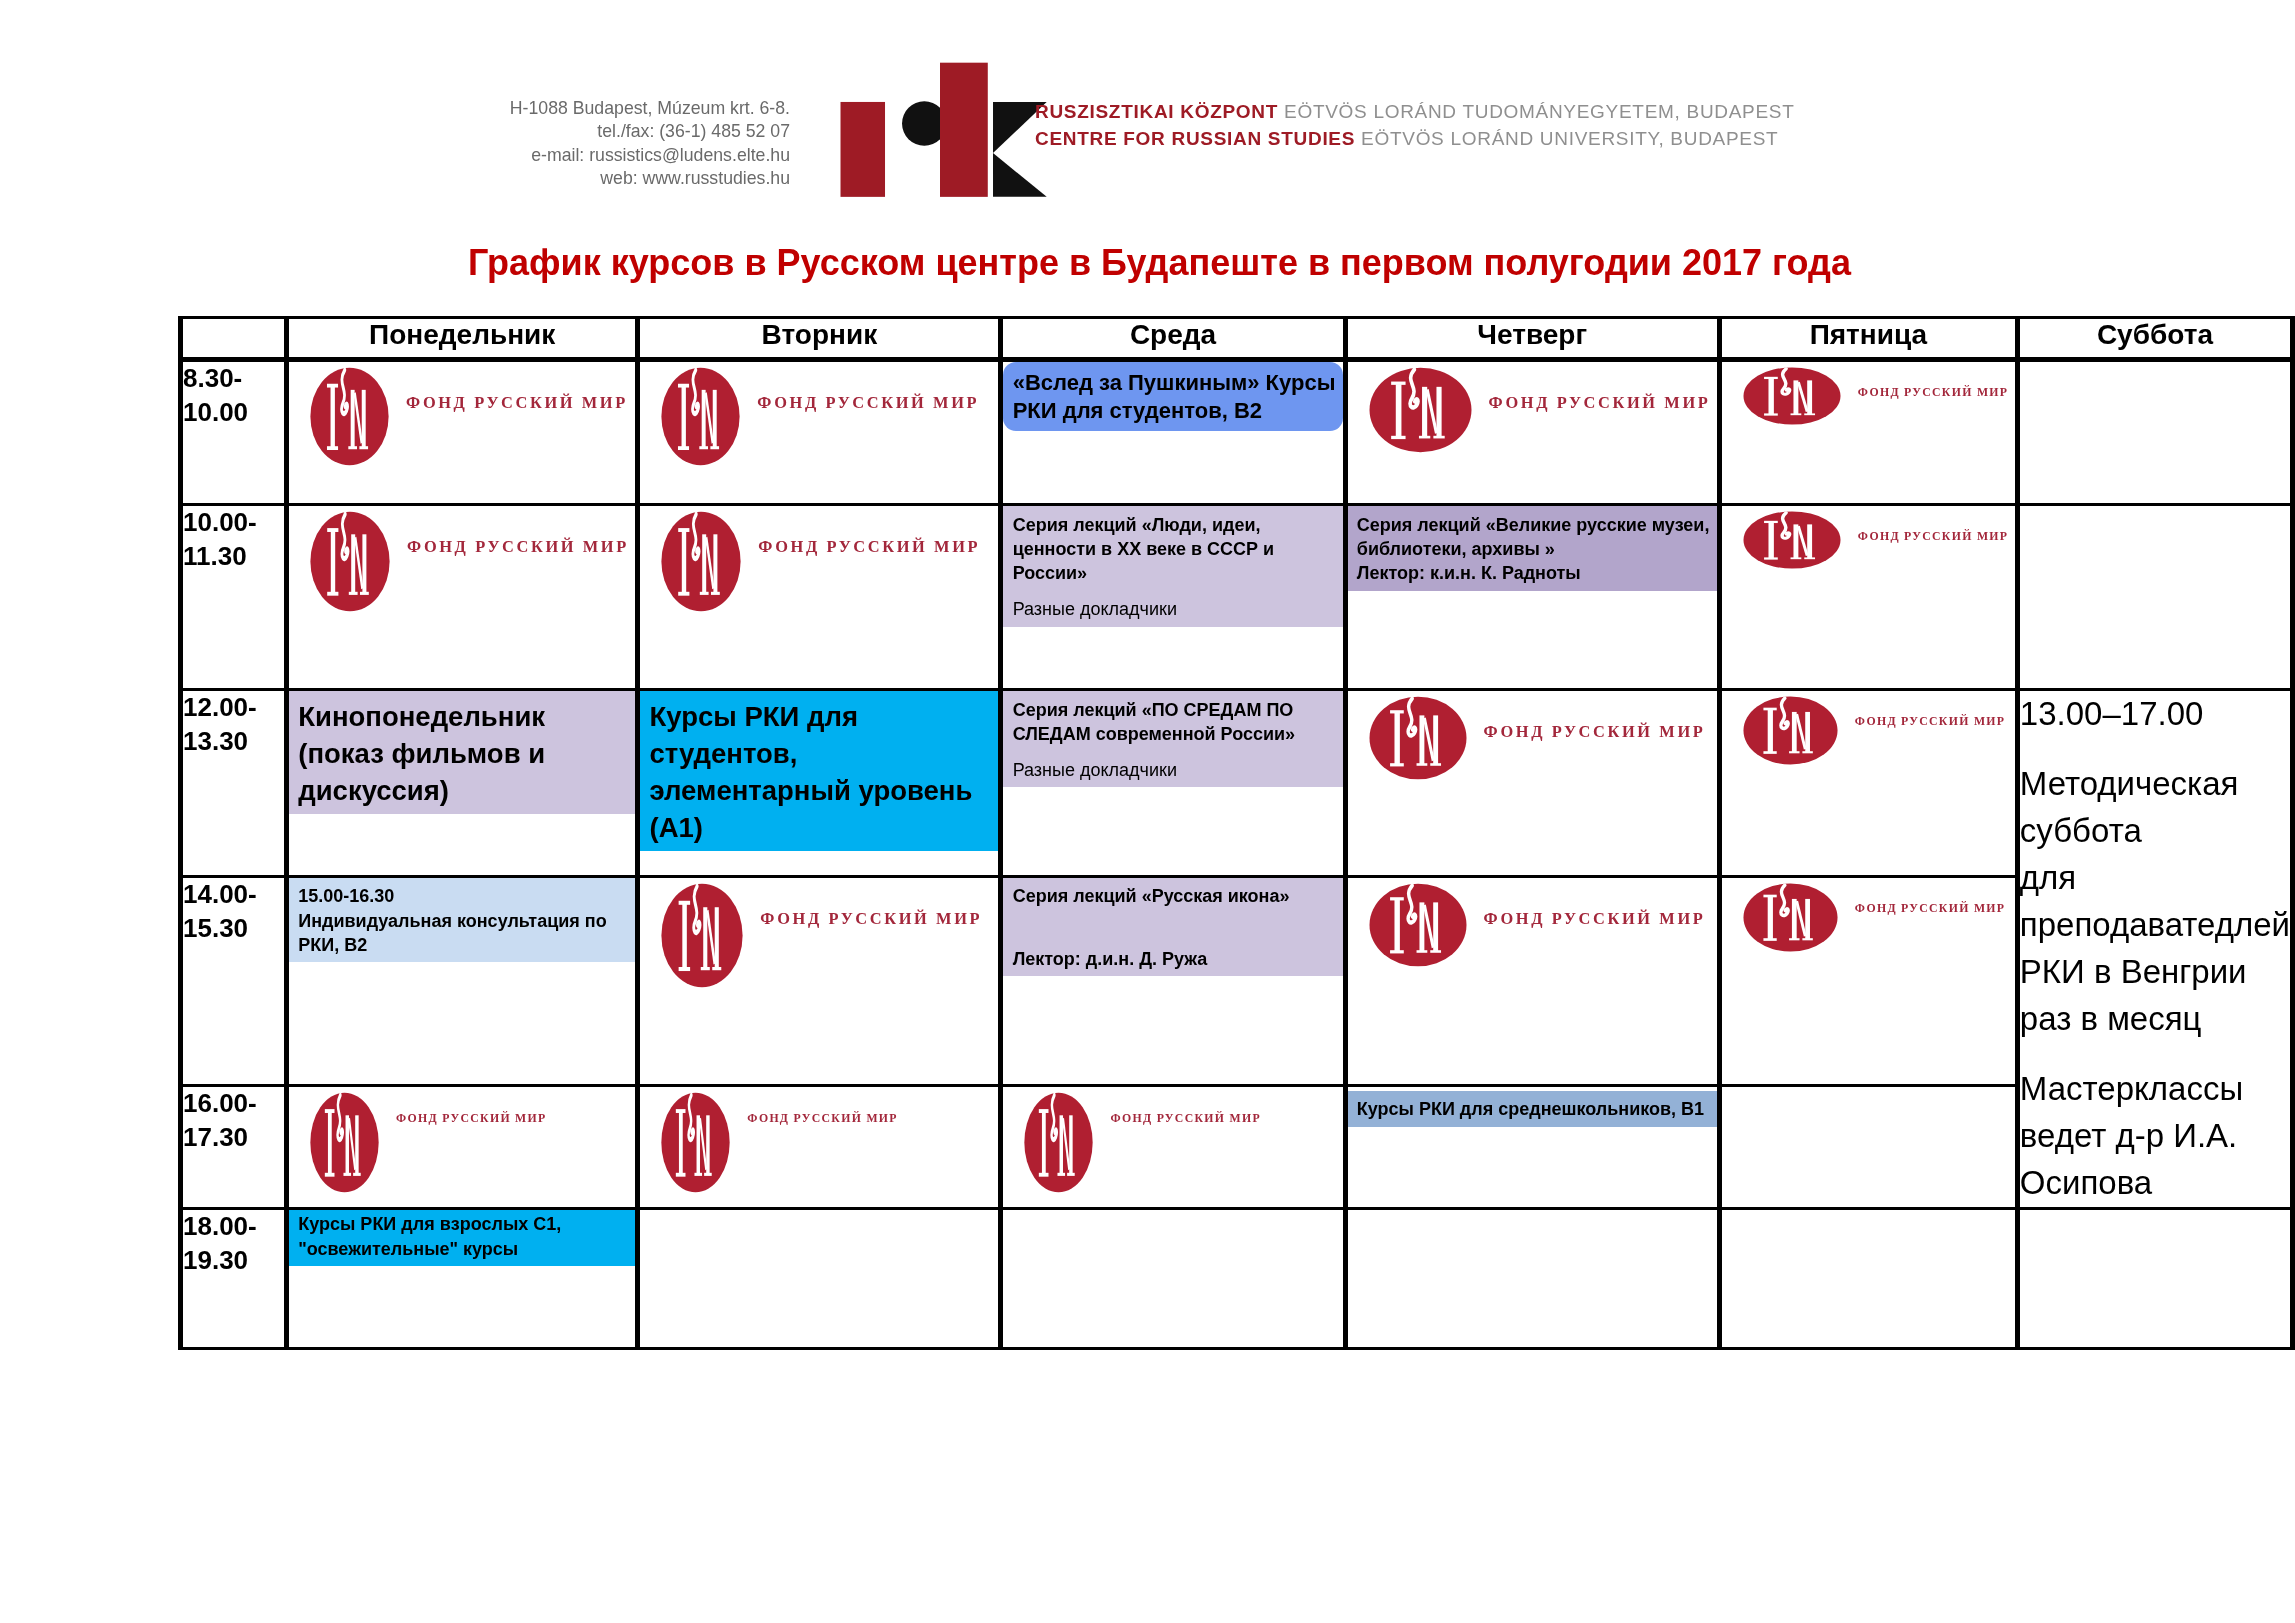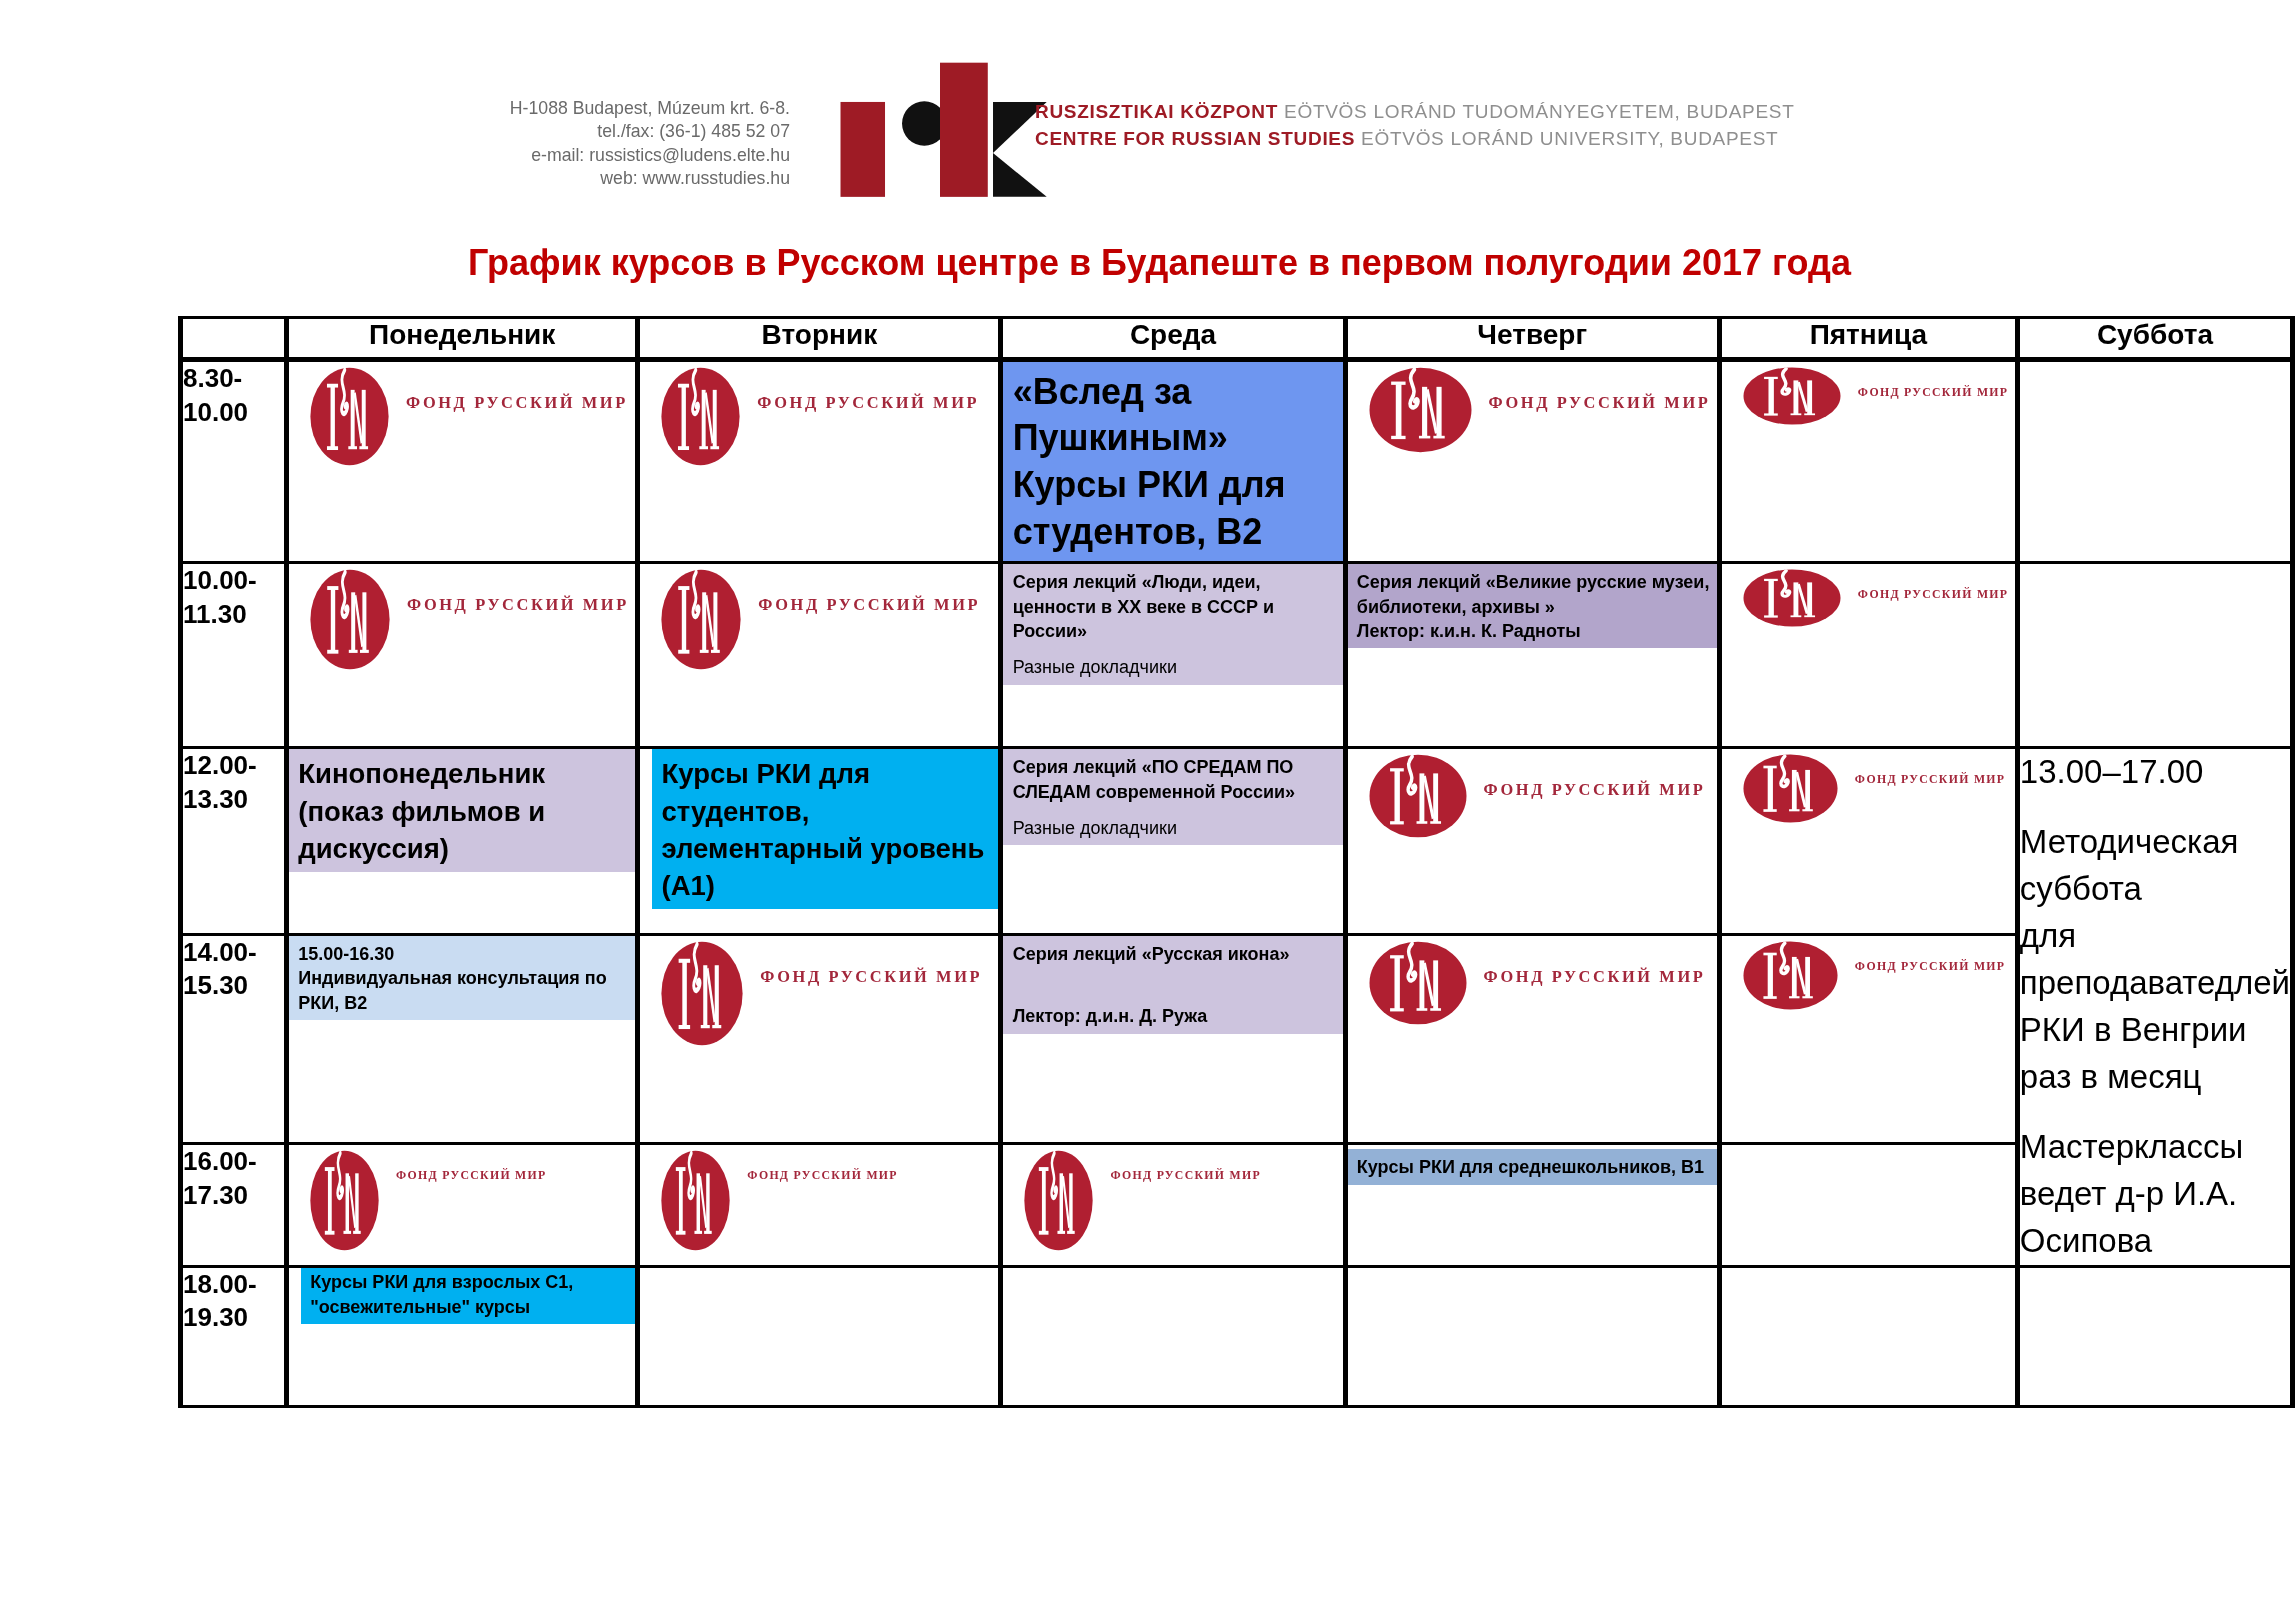--- a/index.html
+++ b/index.html
@@ -23,31 +23,31 @@
                 table-layout:fixed; }
   table.sched td { border:3.3px solid #000; border-left-width:5.2px; border-right-width:5.2px;
                    vertical-align:top; padding:0; overflow:hidden; background:#fff; }
   tr.hdr td { border-bottom-width:5.2px; }
   td.day  { font-weight:bold; font-size:28px; text-align:center; vertical-align:middle; }
   td.time { font-weight:bold; font-size:26px; vertical-align:middle;
             padding-left:15.7px; line-height:1.3; }
 
   .ev { box-sizing:border-box; height:100%; padding:6.5px 6.5px 5.2px 9.2px;
         font-weight:bold; font-size:18px; line-height:1.35; }
-  .f46 { font-size:36px; line-height:1.3; }
+  .f46 { font-size:22px; line-height:1.3;border-radius:13px; }
   .f42 { font-size:27.5px; }
   .ev--short { height:calc(100% - 10.5px); }          
   .ev--inset { height:calc(100% - 26px); margin-top:3.9px; }
   .sub-normal { font-weight:normal; margin-top:11.8px; }
   .gap-lg { margin-top:38px; }
 
   .bg-cornflower { background:#6E96F0; }
   .bg-lavender   { background:#CDC4DE; }
   .bg-purple     { background:#B2A5CB; }
-  .bg-cyan       { background:#00B0F0;margin-left:12px; }
+  .bg-cyan       { background:#00B0F0; }
   .bg-lightblue  { background:#C9DCF2; }
   .bg-bluegray   { background:#93B1D6; }
 
   td.satcell { padding:6.5px 7.9px 0 10.5px; }
   .sat { font-weight:normal; font-size:33px; line-height:1.42; overflow-wrap:break-word; }
   .sat .mt { margin-top:23.6px; }
 
   
   .logo-wrap { display:flex; align-items:flex-start; gap:17px; height:100%;
                box-sizing:border-box; padding:5.2px 6.5px 3.9px 21px; }

